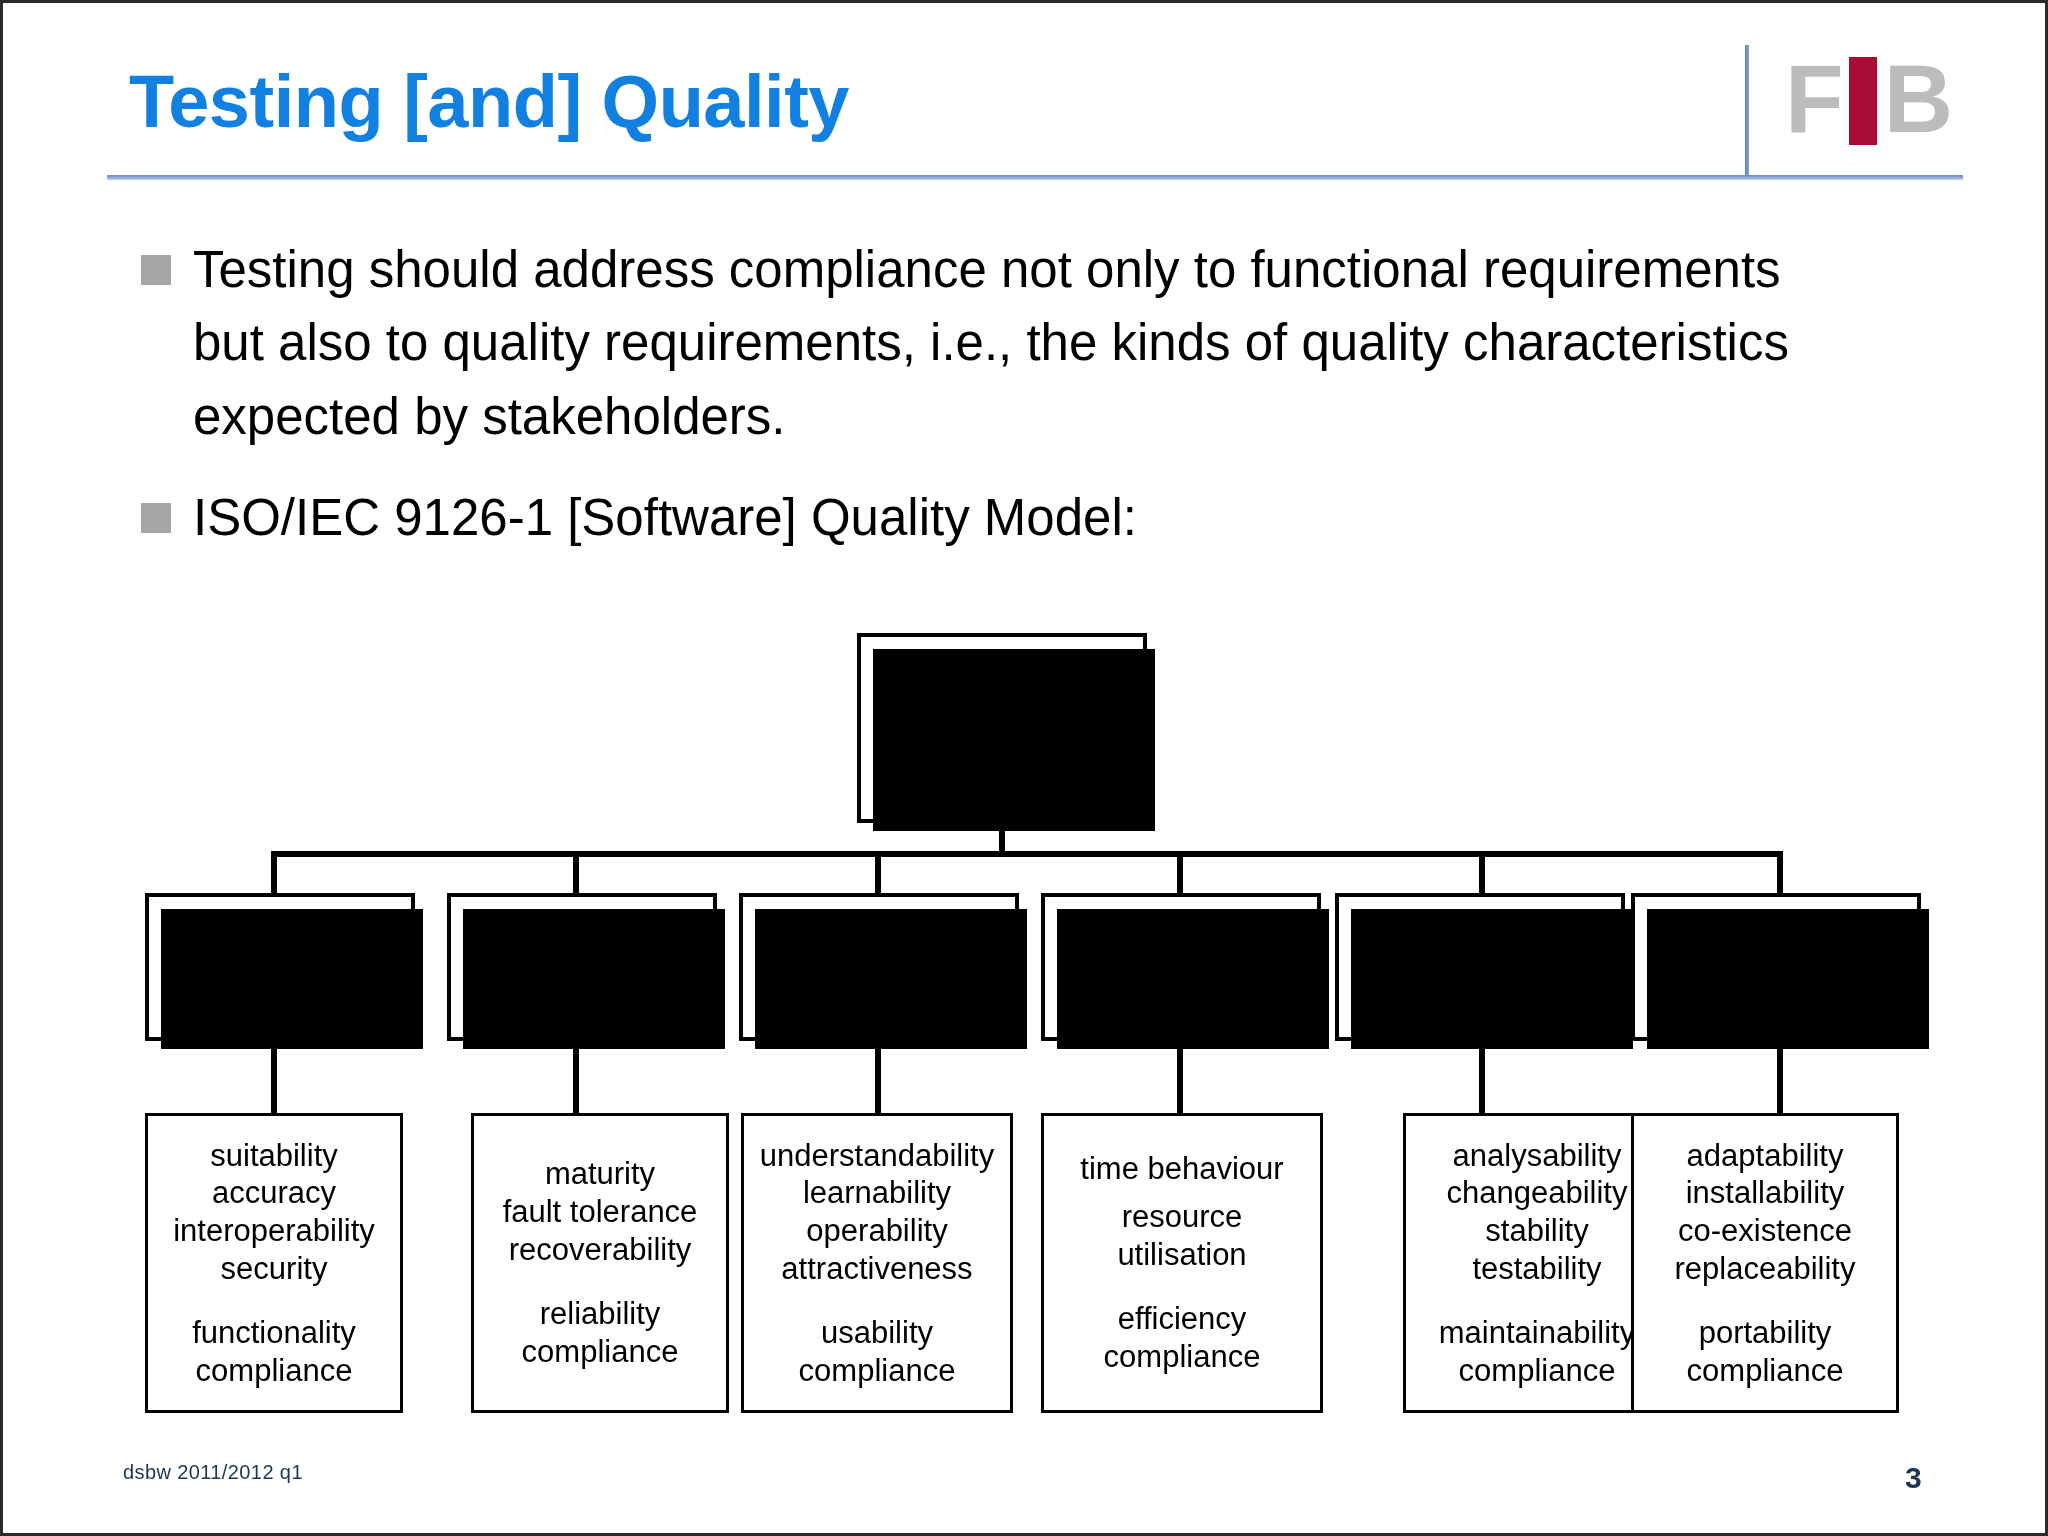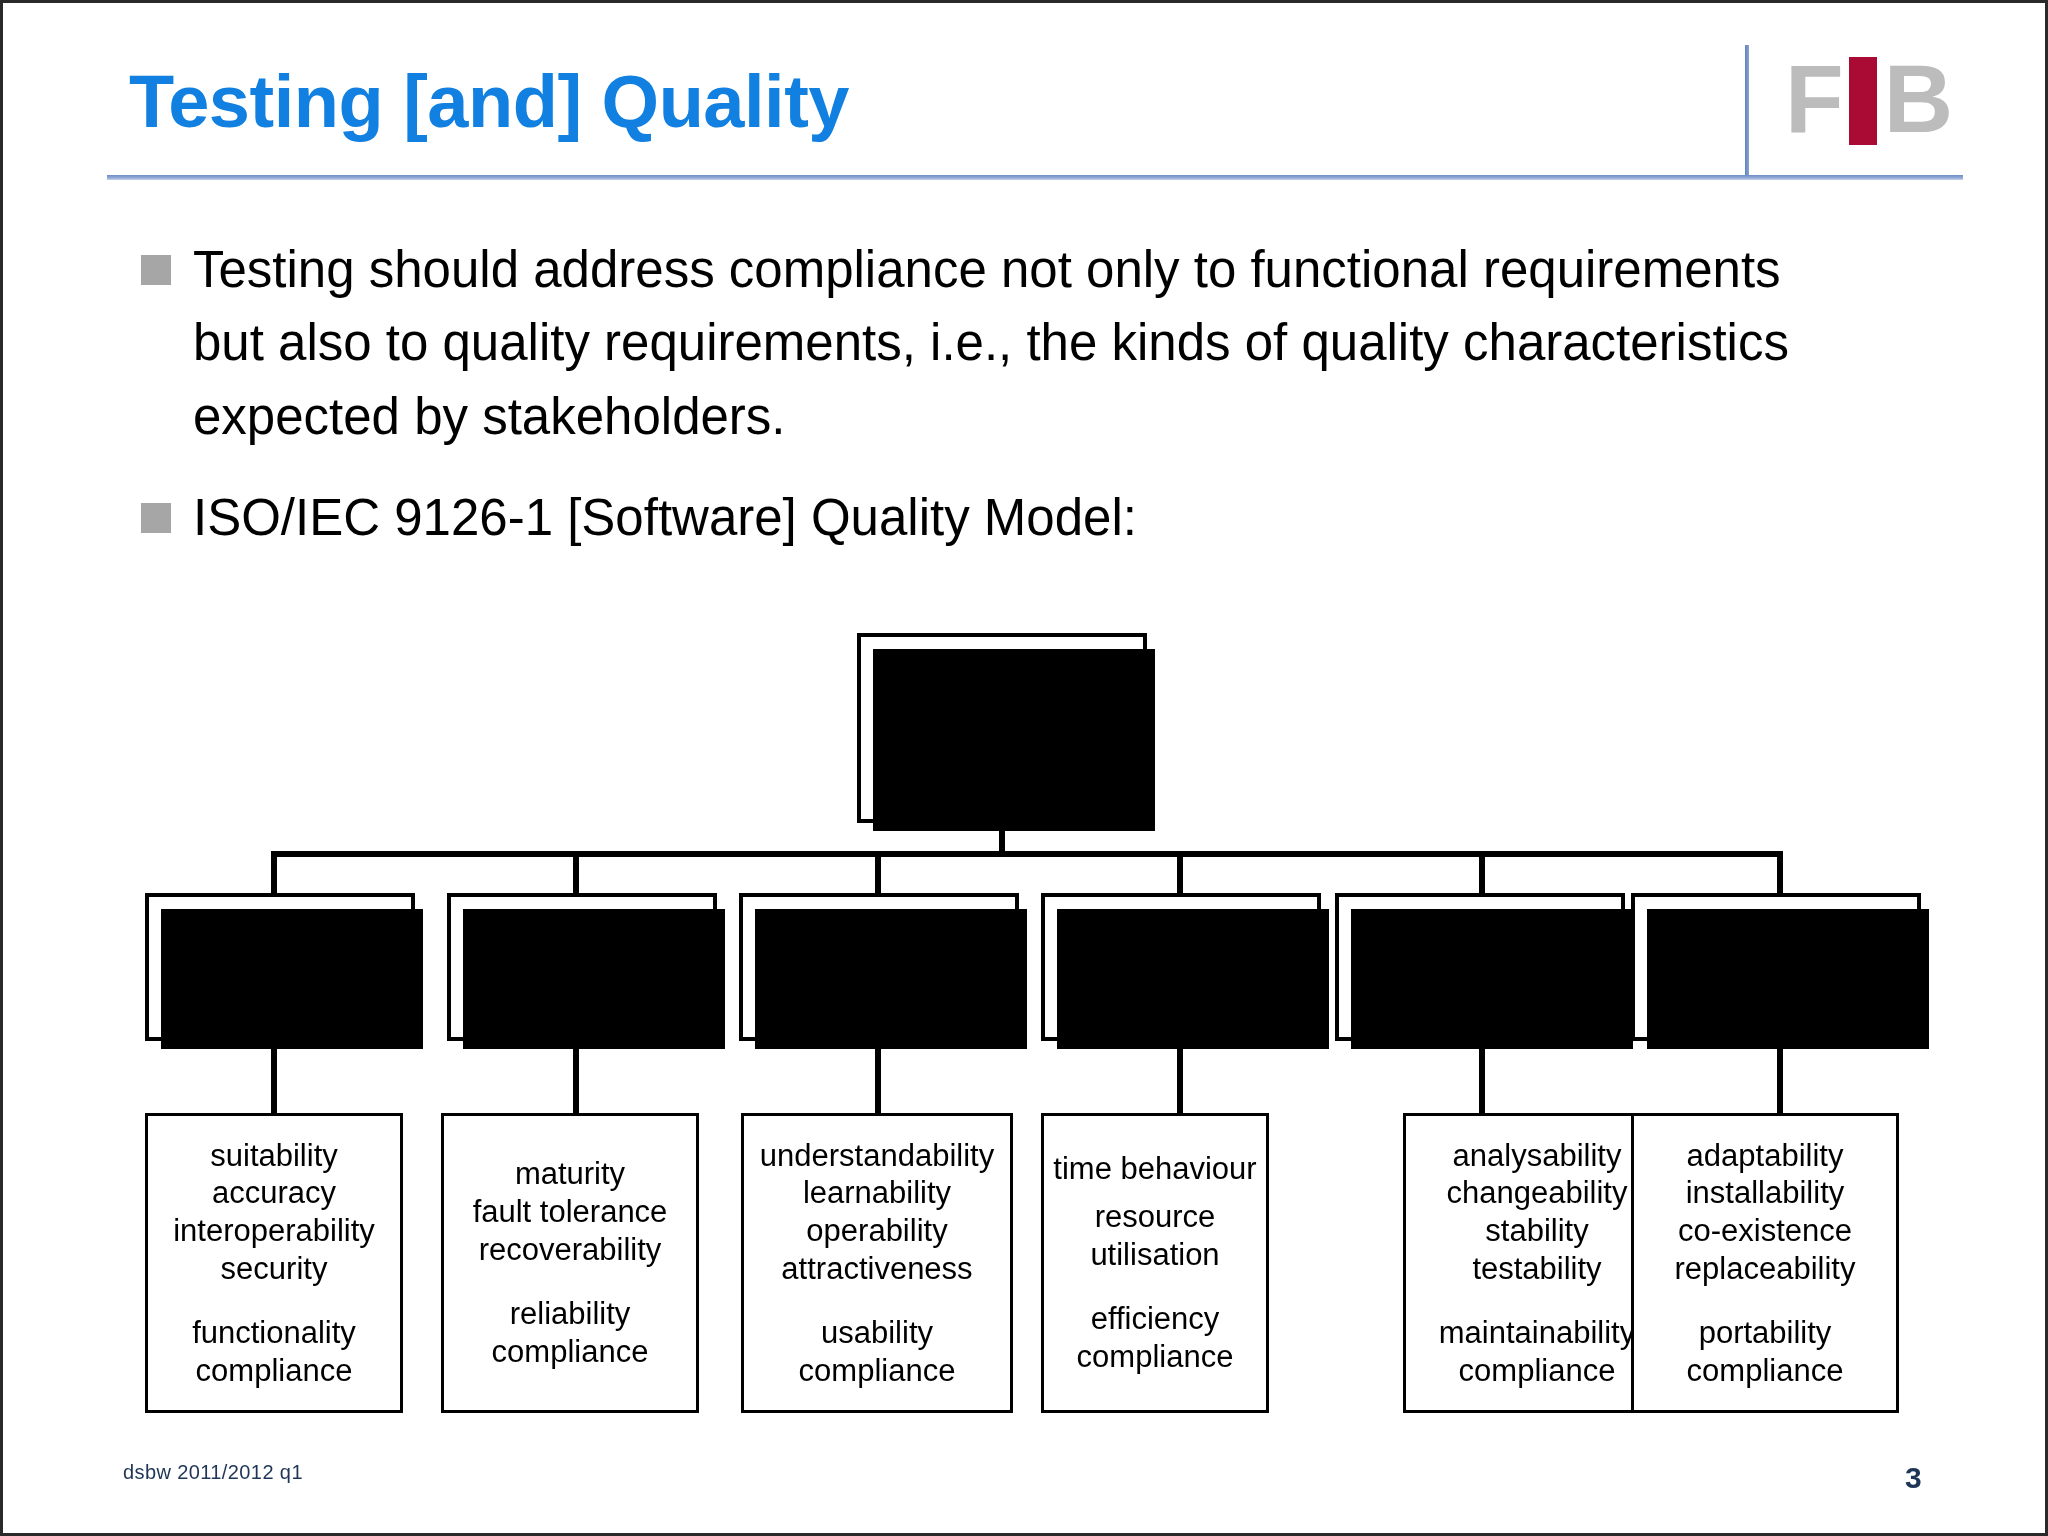--- a/index.html
+++ b/index.html
@@ -302,40 +302,40 @@
     <div class="leaf-node" style="left:142px; width:258px;">
       <span class="leaf-line">suitability</span>
       <span class="leaf-line">accuracy</span>
       <span class="leaf-line">interoperability</span>
       <span class="leaf-line">security</span>
       <span class="leaf-gap"></span>
       <span class="leaf-line">functionality</span>
       <span class="leaf-line">compliance</span>
     </div>
 
-    <div class="leaf-node" style="left:438px; width:258px;">
+    <div class="leaf-node" style="left:468px; width:258px;">
       <span class="leaf-line">maturity</span>
       <span class="leaf-line">fault tolerance</span>
       <span class="leaf-line">recoverability</span>
       <span class="leaf-gap"></span>
       <span class="leaf-line">reliability</span>
       <span class="leaf-line">compliance</span>
     </div>
 
     <div class="leaf-node" style="left:738px; width:272px;">
       <span class="leaf-line">understandability</span>
       <span class="leaf-line">learnability</span>
       <span class="leaf-line">operability</span>
       <span class="leaf-line">attractiveness</span>
       <span class="leaf-gap"></span>
       <span class="leaf-line">usability</span>
       <span class="leaf-line">compliance</span>
     </div>
 
-    <div class="leaf-node" style="left:1038px; width:228px;">
+    <div class="leaf-node" style="left:1038px; width:282px;">
       <span class="leaf-line">time behaviour</span>
       <span class="leaf-gap" style="height:10px"></span>
       <span class="leaf-line">resource</span>
       <span class="leaf-line">utilisation</span>
       <span class="leaf-gap"></span>
       <span class="leaf-line">efficiency</span>
       <span class="leaf-line">compliance</span>
     </div>
 
     <div class="leaf-node" style="left:1400px; width:268px;">

